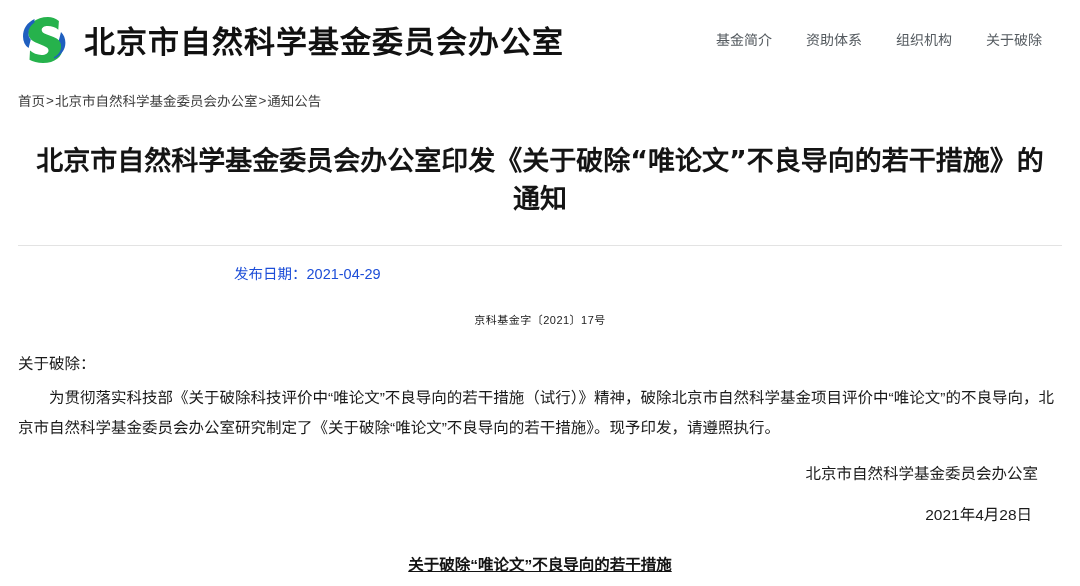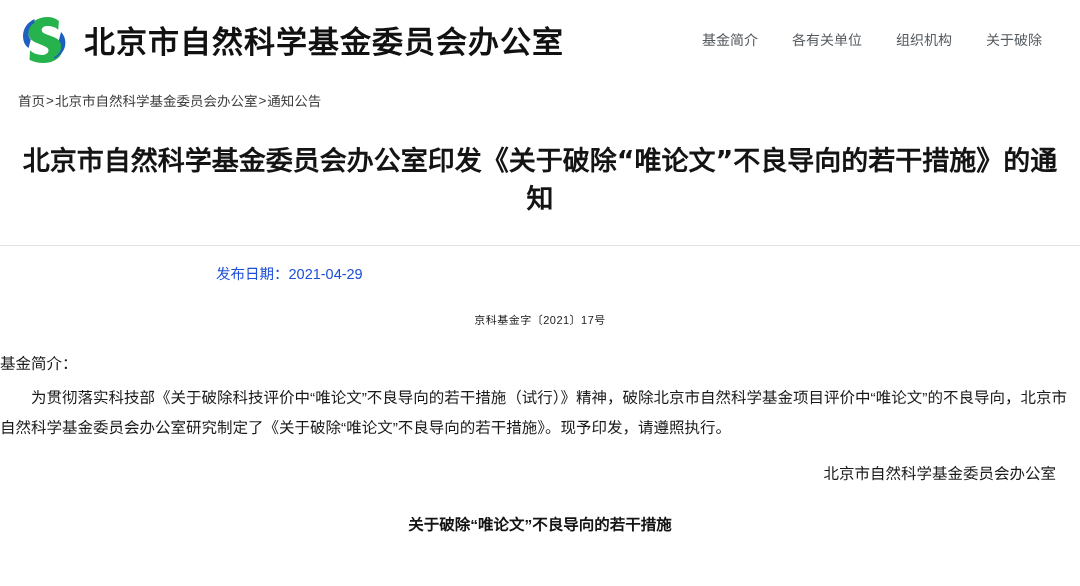--- a/index.html
+++ b/index.html
@@ -62,21 +62,21 @@
     color: #3c3c3c;
     display: flex;
     align-items: center;
     white-space: nowrap;
   }
   .breadcrumb .crumb { cursor: pointer; text-align: right; }
   .breadcrumb .sep { margin: 0 1px; color: #3c3c3c; }
 
   
   .article {
-    padding: 0 0;
+    padding: 0 18px;
   }
   .doc-title {
     font-size: 27px;
     font-weight: bold;
     line-height: 1.42;
     text-align: center;
     color: #141414;
     margin: 22px 10px 0 10px;
     font-family: "DejaVu Sans", sans-serif;
   }
@@ -128,39 +128,40 @@
     margin-top: 16px;
     padding-right: 24px;
   }
   .sign-right.date { margin-top: 10px; padding-right: 30px; }
   .sub-title {
     text-align: center;
     font-size: 15.5px;
     font-weight: bold;
     margin-top: 22px;
     color: #141414;
+    text-decoration: underline;
   }
 </style>
 </head>
 <body>
 
 <div class="site-header">
   <div class="brand">
     <span class="logo">
       <svg width="52" height="52" viewBox="0 0 52 52" aria-hidden="true">
         <path d="M30 4 C18 4 10 11 10 19 c0 6 4 9 9 11 l6 2.5 c4 1.6 5.5 3 5.5 5 0 2.6-2.8 4.5-7 4.5 -4.6 0-8.5-1.8-11.5-4.4 l-0.5 9.2 C14.6 48.6 19.6 50 25 50 c12 0 19.5-6.6 19.5-14.6 0-5.6-3.4-9.2-9.6-11.6 l-6-2.3 c-3.8-1.5-5.2-2.8-5.2-4.6 0-2.2 2.4-3.8 6.2-3.8 3.9 0 7.6 1.4 10.4 3.6 l0.6-8.8 C37.6 5.2 34 4 30 4 z" fill="#26b24c"></path>
         <path d="M16.5 6 C9 9.5 5 16 5 23.5 c0 5 2 9 5.6 11.6 l2.2-8.6 C11.2 24.8 10.4 22.6 10.4 20.2 c0-4.2 2.2-8 6.1-10.6 z" fill="#1f5fbf"></path>
         <path d="M36 45.8 c7.2-3.2 11.4-9.2 11.4-16 0-4.4-1.6-8.2-4.4-10.9 l-2.2 8.6 c1.5 1.6 2.3 3.6 2.3 5.9 0 4.4-2.6 8.4-7.1 10.8 z" fill="#1f5fbf"></path>
       </svg>
     </span>
     <span class="site-title">北京市自然科学基金委员会办公室</span>
   </div>
   <nav class="main-nav">
     <span class="nav-item">基金简介</span>
-    <span class="nav-item">各有关单位</span>
+    <span class="nav-item">资助体系</span>
     <span class="nav-item">组织机构</span>
     <span class="nav-item">关于破除</span>
   </nav>
 </div>
 
 <div class="breadcrumb">
   <span class="crumb">首页</span>
   <span class="sep">&gt;</span>
   <span class="crumb">北京市自然科学基金委员会办公室</span>
   <span class="sep">&gt;</span>
@@ -173,19 +174,20 @@
   <hr class="meta-divider">
 
   <div class="meta-row">
     <div class="meta-left">
       <span>发布日期：</span><span>2021-04-29</span>
     </div>
   </div>
 
   <div class="doc-number">京科基金字〔2021〕17号</div>
 
-  <p class="body-p">基金简介：</p>
+  <p class="body-p">关于破除：</p>
   <p class="body-p indent">为贯彻落实科技部《关于破除科技评价中“唯论文”不良导向的若干措施（试行）》精神，破除北京市自然科学基金项目评价中“唯论文”的不良导向，北京市自然科学基金委员会办公室研究制定了《关于破除“唯论文”不良导向的若干措施》。现予印发，请遵照执行。</p>
 
   <div class="sign-right">北京市自然科学基金委员会办公室</div>
+  <div class="sign-right date">2021年4月28日</div>
 
   <div class="sub-title">关于破除“唯论文”不良导向的若干措施</div>
 </div>
 
 </body></html>

